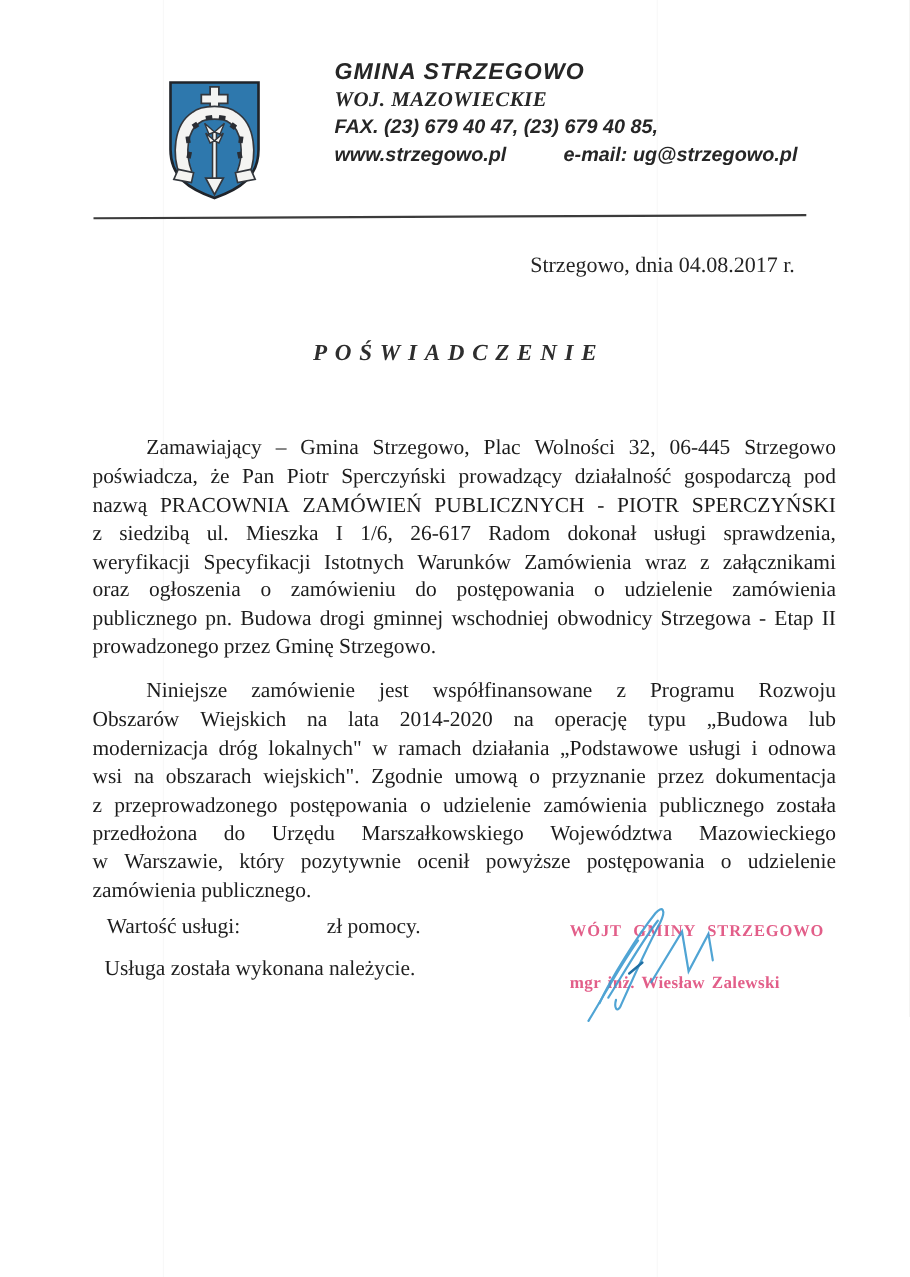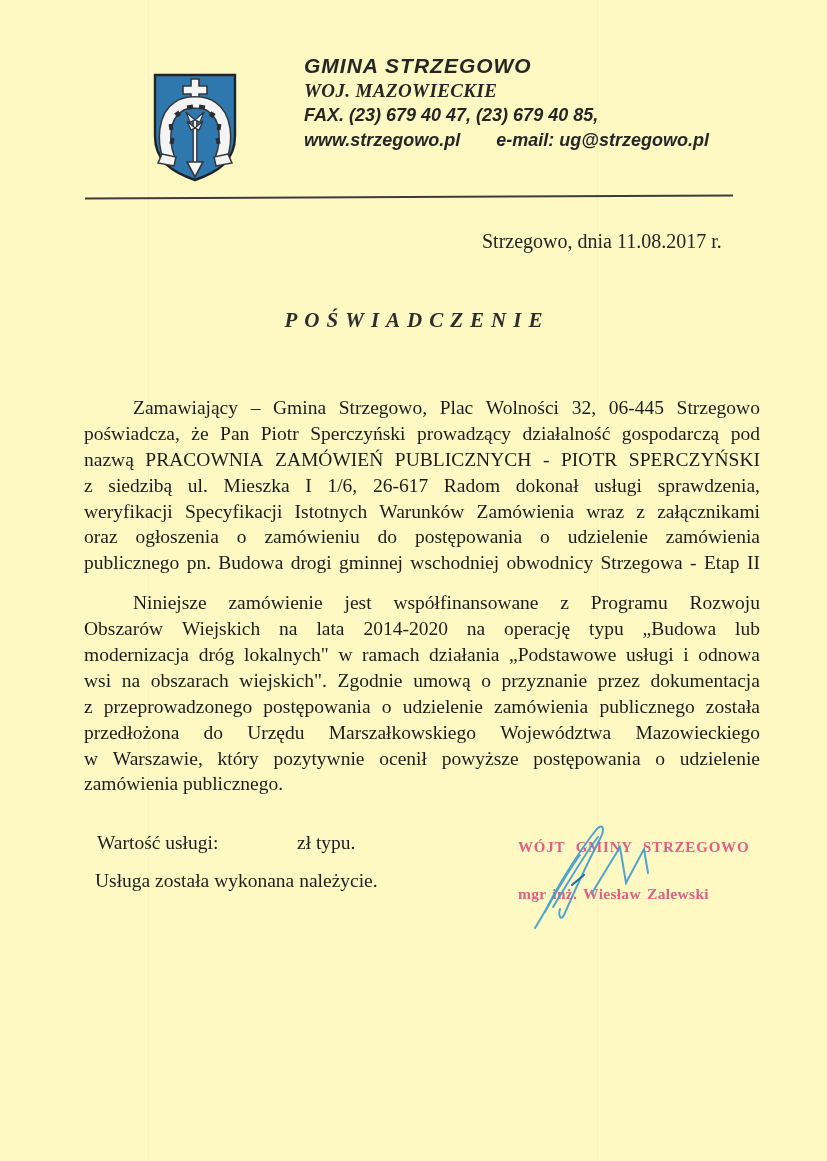--- a/index.html
+++ b/index.html
@@ -1,40 +1,40 @@
 <!DOCTYPE html>
 <html><head>
 <meta charset="utf-8">
 <style>
   html,body{margin:0;padding:0;background:#e8e8e6;}
   .page{
     position:relative;
     width:827px;height:1161px;
     margin:0 auto;
-    background:#fef9c3;
+    background:#ffffff;
     overflow:hidden;
     color:#1e1e1e;
     font-family:"Liberation Serif", serif;
   }
   
   .fold{position:absolute;top:0;bottom:0;width:1px;background:rgba(90,90,90,0.05);}
   .fold.f1{left:148px;}
   .fold.f2{left:597px;}
 
   
   .coat{position:absolute;left:150px;top:70px;width:90px;height:113px;}
   .header-text{
     position:absolute;left:304px;top:54px;width:440px;
     color:#262626;
   }
   .h-line{line-height:24.5px;white-space:nowrap;}
   .h-org{font-family:"Liberation Sans",sans-serif;font-weight:bold;font-style:italic;font-size:21px;letter-spacing:1px;}
   .h-serif{font-family:"Liberation Serif",serif;font-weight:bold;font-style:italic;font-size:19px;letter-spacing:.4px;}
   .h-sans{font-family:"Liberation Sans",sans-serif;font-weight:bold;font-style:italic;font-size:18px;}
-  .h-web{display:flex;gap:36px;}
+  .h-web{display:flex;gap:52px;}
   .header-rule{
     position:absolute;left:85px;top:196px;width:648px;height:2px;
     background:#3c3c3c;transform:rotate(-0.25deg);
   }
 
   
   .date-line{
     position:absolute;top:230px;left:482px;
     font-size:20px;color:#242424;white-space:nowrap;
   }
@@ -116,21 +116,21 @@
     <div class="h-line h-serif">WOJ. MAZOWIECKIE</div>
     <div class="h-line h-sans">FAX. (23) 679 40 47, (23) 679 40 85,</div>
     <div class="h-line h-sans h-web">
       <span>www.strzegowo.pl</span>
       <span>e-mail: ug@strzegowo.pl</span>
     </div>
   </div>
 
   <div class="header-rule"></div>
 
-  <div class="date-line">Strzegowo, dnia 11.08.2017 r.</div>
+  <div class="date-line">Strzegowo, dnia 04.08.2017 r.</div>
 
   <div class="doc-title">POŚWIADCZENIE</div>
 
   <div class="body-text">
     <div class="para">
         <div class="line first-line">
           <span>Zamawiający</span>
           <span>–</span>
           <span>Gmina</span>
           <span>Strzegowo,</span>
@@ -200,20 +200,26 @@
           <span>Budowa</span>
           <span>drogi</span>
           <span>gminnej</span>
           <span>wschodniej</span>
           <span>obwodnicy</span>
           <span>Strzegowa</span>
           <span>-</span>
           <span>Etap</span>
           <span>II</span>
         </div>
+        <div class="line last-line">
+          <span>prowadzonego</span>
+          <span>przez</span>
+          <span>Gminę</span>
+          <span>Strzegowo.</span>
+        </div>
       </div>
     <div class="para">
         <div class="line first-line">
           <span>Niniejsze</span>
           <span>zamówienie</span>
           <span>jest</span>
           <span>współfinansowane</span>
           <span>z</span>
           <span>Programu</span>
           <span>Rozwoju</span>
@@ -284,21 +290,21 @@
           <span>udzielenie</span>
         </div>
         <div class="line last-line">
           <span>zamówienia</span>
           <span>publicznego.</span>
         </div>
       </div>
   </div>
 
   <div class="value-label">Wartość usługi:</div>
-  <div class="value-unit">zł typu.</div>
+  <div class="value-unit">zł pomocy.</div>
   <div class="completion-note">Usługa została wykonana należycie.</div>
 
   <div class="stamp">
     <div class="stamp-line1">WÓJT GMINY STRZEGOWO</div>
     <div class="stamp-line2">mgr inż. Wiesław Zalewski</div>
   </div>
 
   <svg class="signature" viewBox="0 0 140 120">
     <g fill="none" stroke="#3d9bd0" stroke-width="2" stroke-linecap="round" opacity="0.9">
       <path d="M25,97 C35,75 60,35 76,15 C82,8 86,12 80,24 C66,50 52,82 44,100 C41,106 38,101 40,94"></path>

